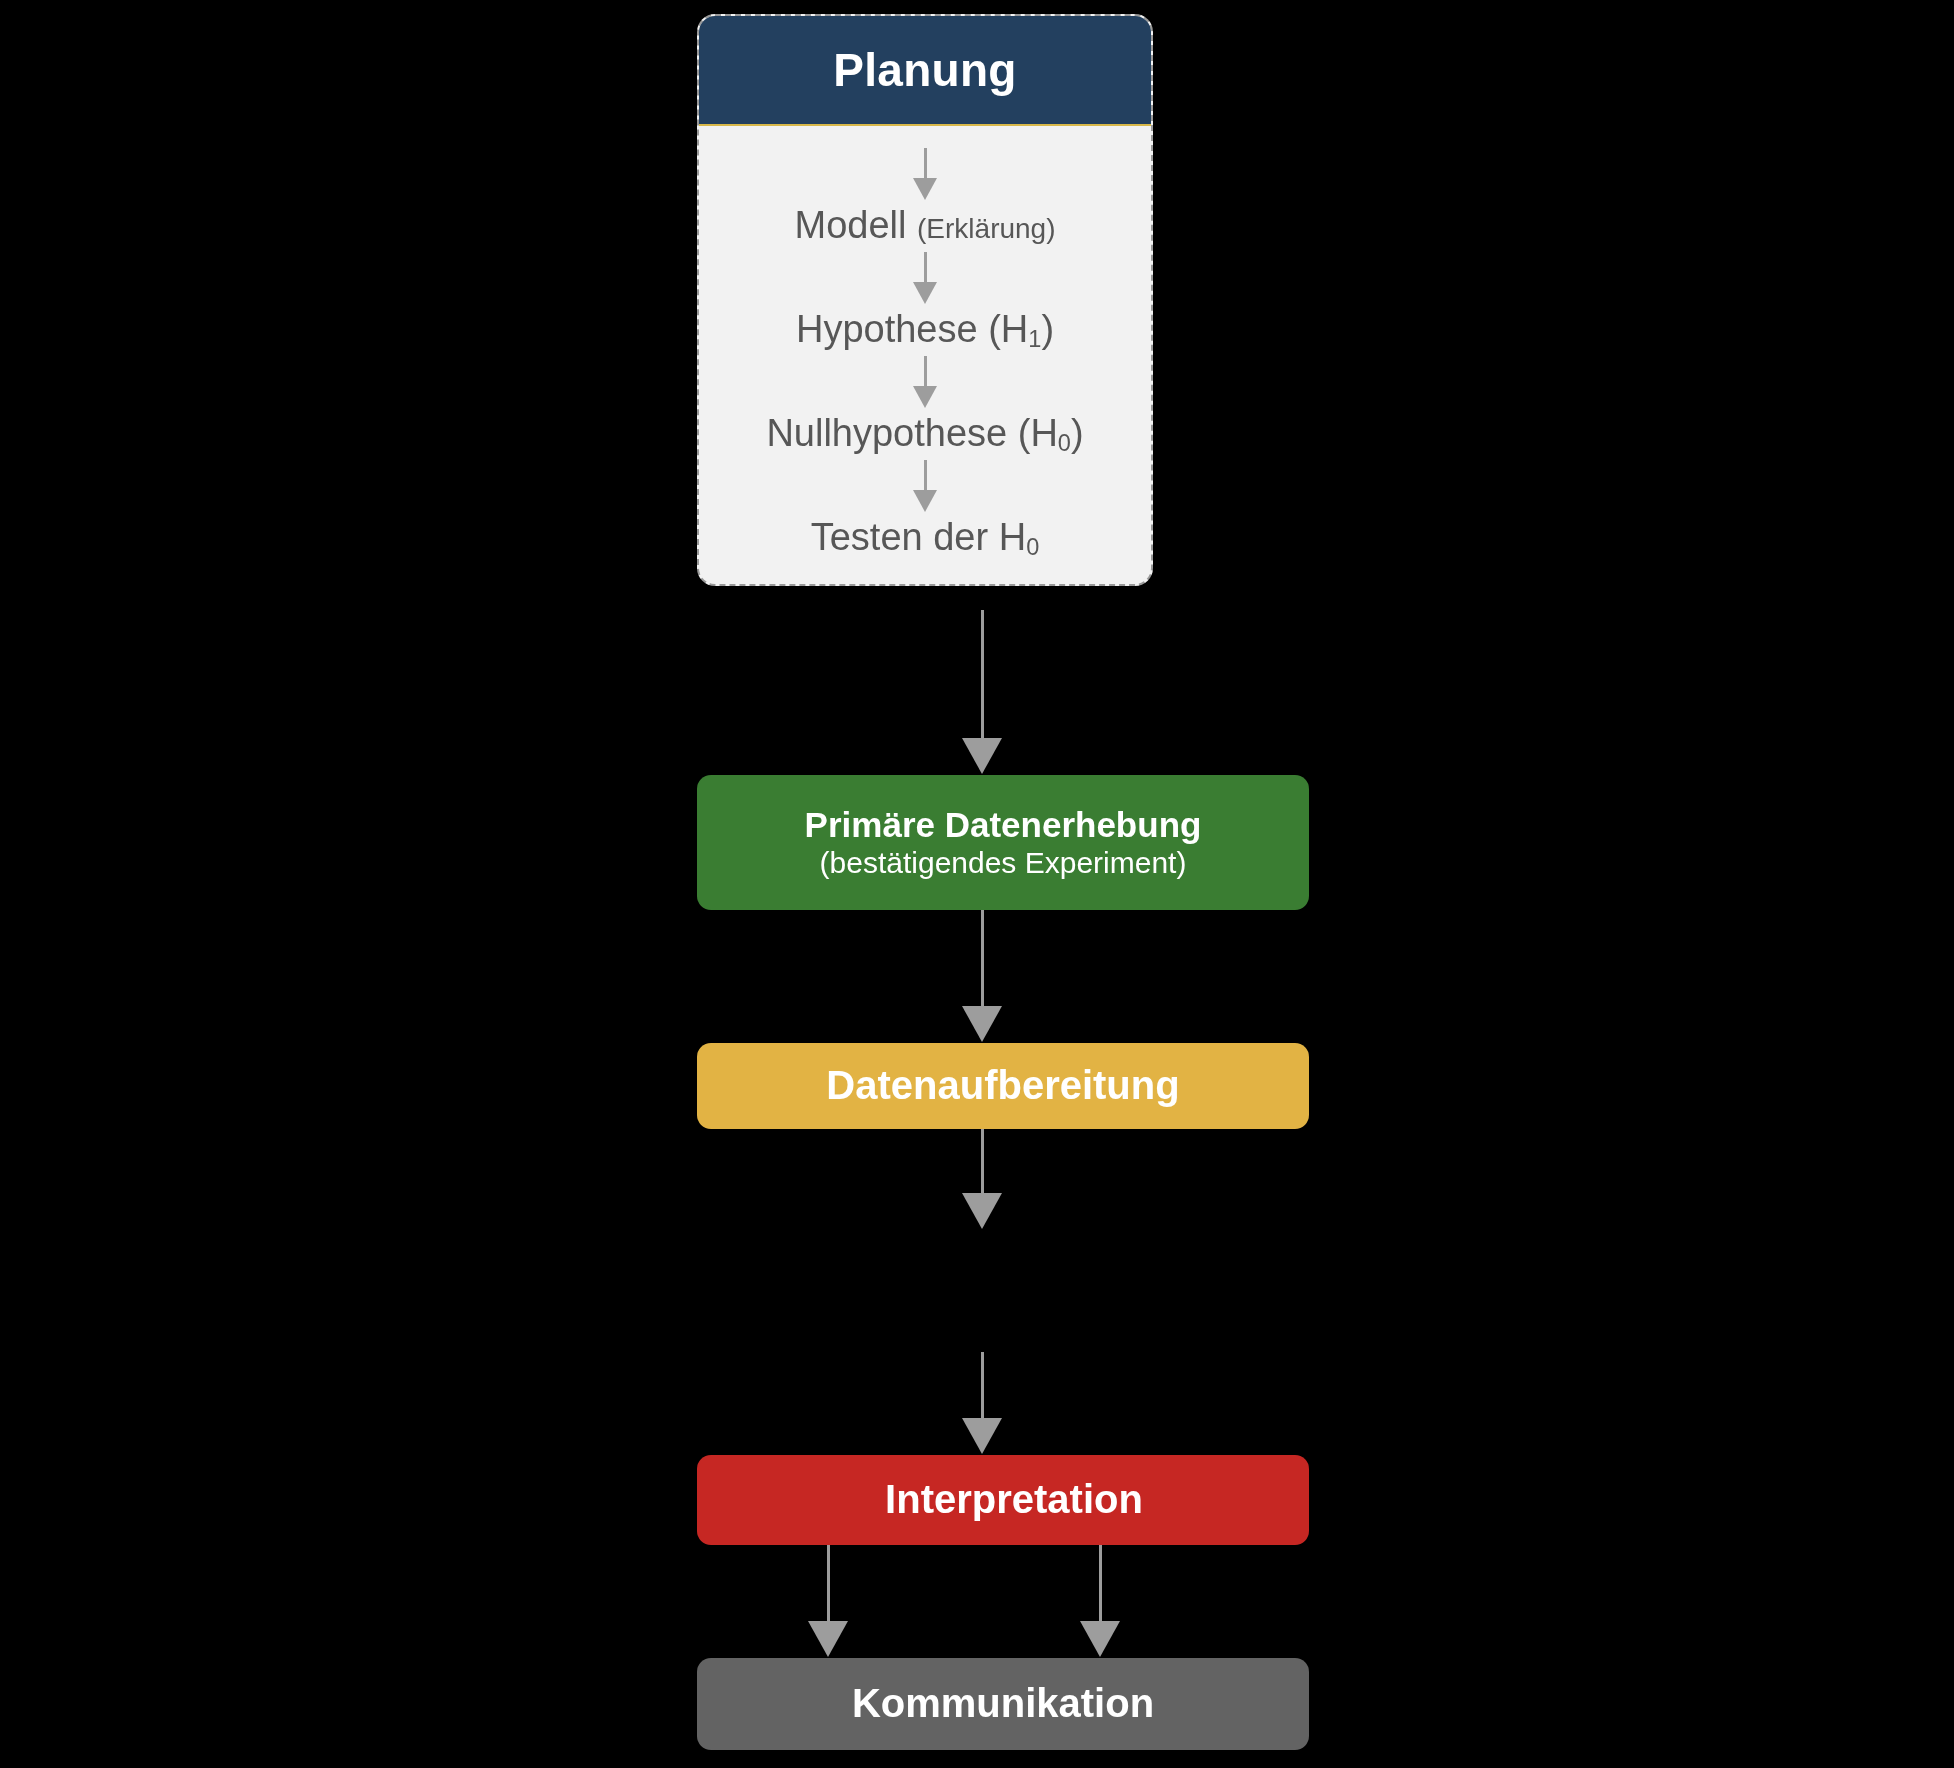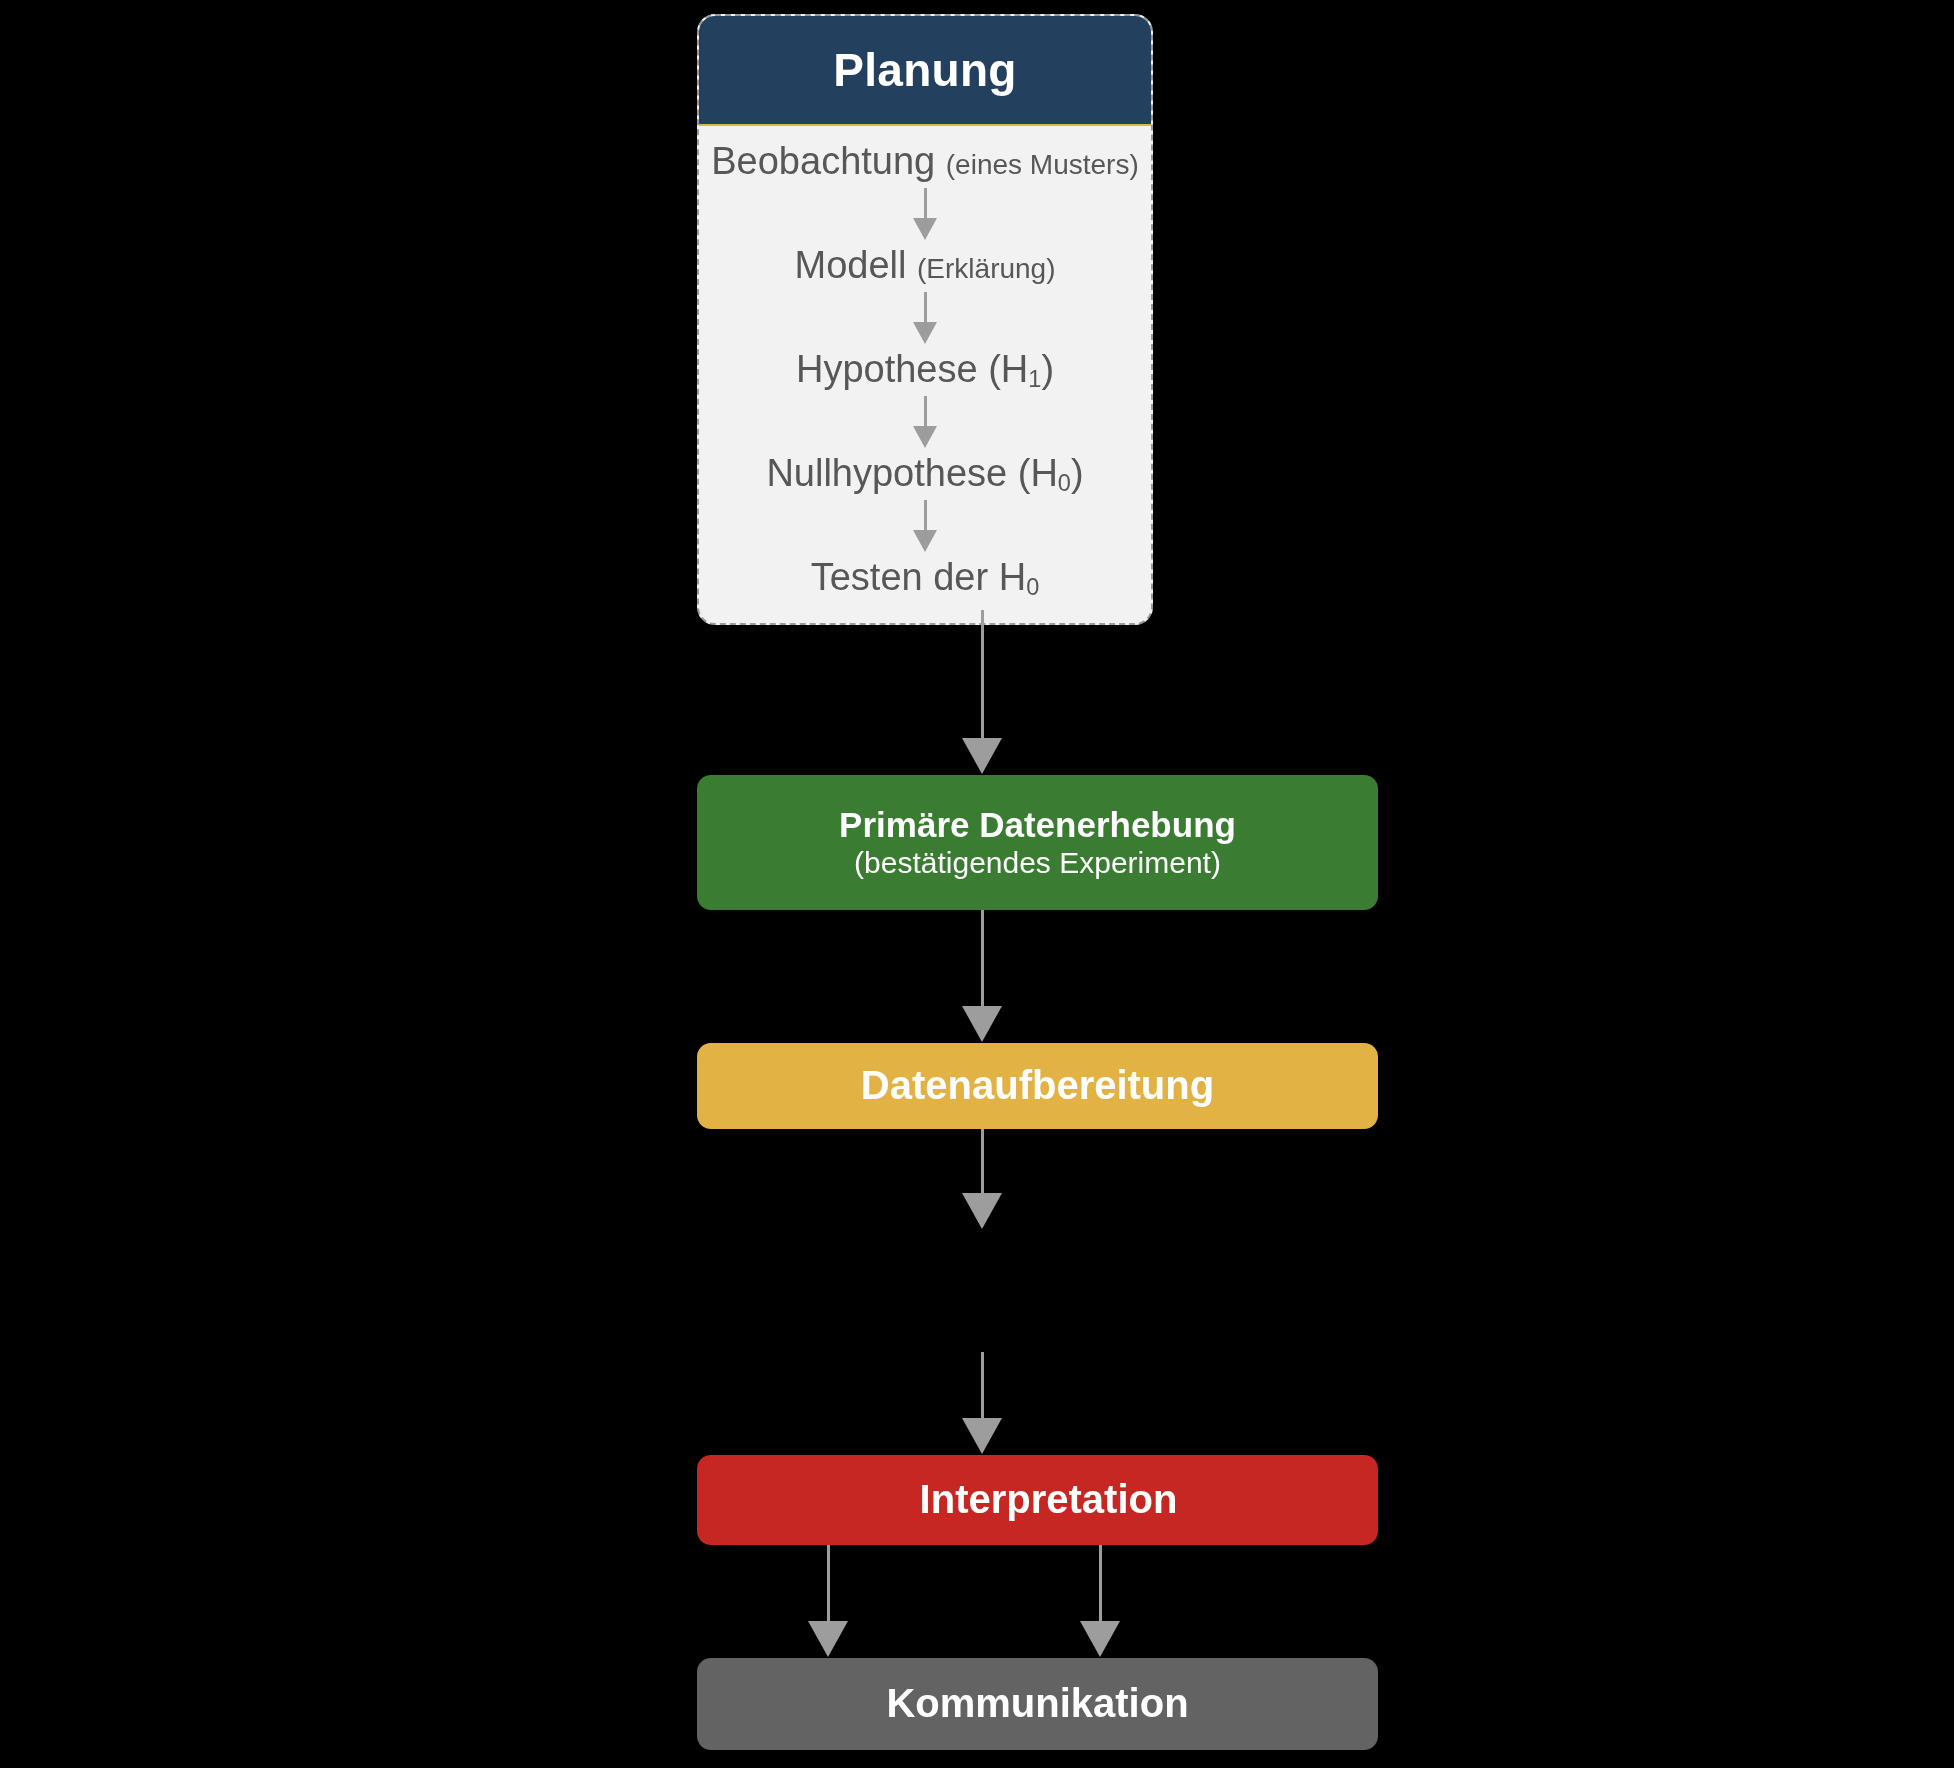--- a/index.html
+++ b/index.html
@@ -100,21 +100,21 @@
     height: 0;
     border-left: 12px solid transparent;
     border-right: 12px solid transparent;
     border-top: 22px solid #9d9d9d;
   }
 
   
   .proc-box {
     position: absolute;
     left: 697px;
-    width: 681px;
+    width: 612px;
     border-radius: 14px;
     box-sizing: border-box;
     display: flex;
     flex-direction: column;
     align-items: center;
     justify-content: center;
     text-align: center;
     color: #ffffff;
   }
   .proc-line-1 {
@@ -204,24 +204,20 @@
 <div id="flow-root">
 
   <div class="planung-panel">
 
     <div class="planung-header">
       <div class="planung-header-title">Planung</div>
     </div>
 
     <div class="planung-body">
 
-      <div class="plan-step">
-        <span>Beobachtung</span>
-        <span class="qual">(eines Musters)</span>
-      </div>
 
       <div class="mini-arrow">
         <div class="shaft"></div>
         <div class="head"></div>
       </div>
 
       <div class="plan-step">
         <span>Modell</span>
         <span class="qual">(Erklärung)</span>
       </div>

